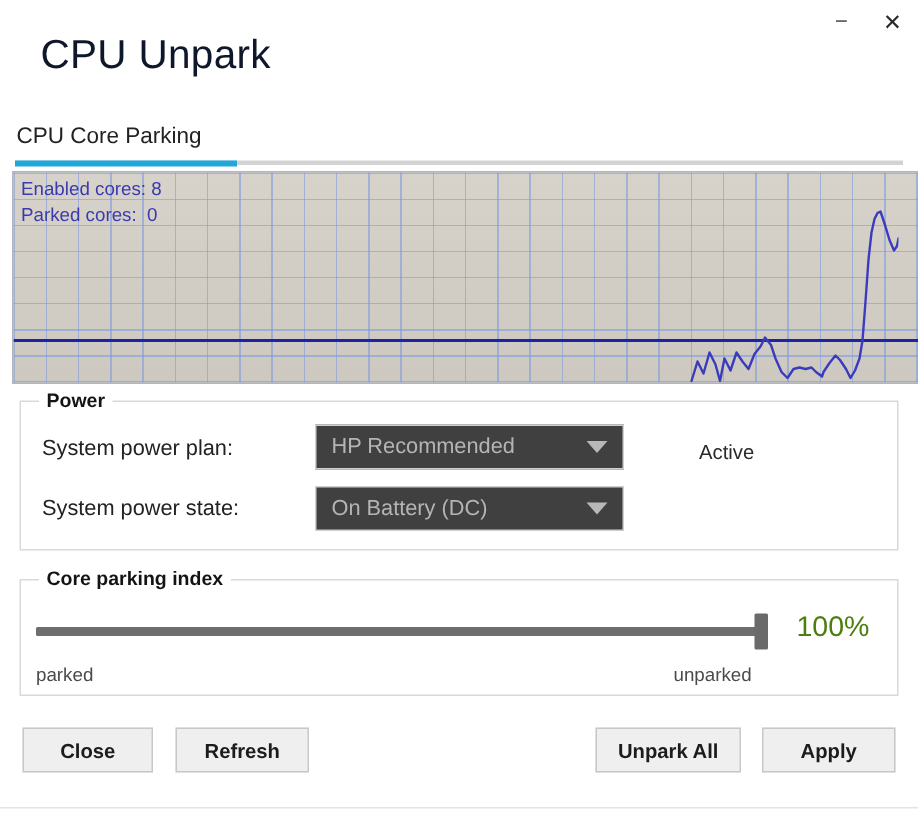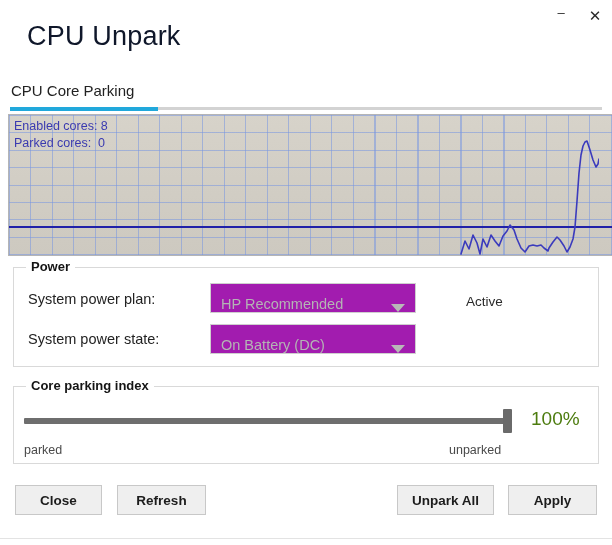--- a/index.html
+++ b/index.html
@@ -162,24 +162,24 @@
     font-size: 14.5px;
     color: #222222;
     white-space: nowrap;
   }
 
   
   .combo {
     position: absolute;
     box-sizing: border-box;
     border: 1px solid #cfcfcf;
-    background: #a21caf;
+    background: #404040;
     height: 30px;
     display: flex;
-    align-items: flex-end;
+    align-items: center;
   }
   .combo-text {
     flex: 1;
     padding-left: 10px;
     font-size: 14.5px;
     color: #b4b4b4;
     white-space: nowrap;
     overflow: hidden;
   }
   .combo-arrow {

